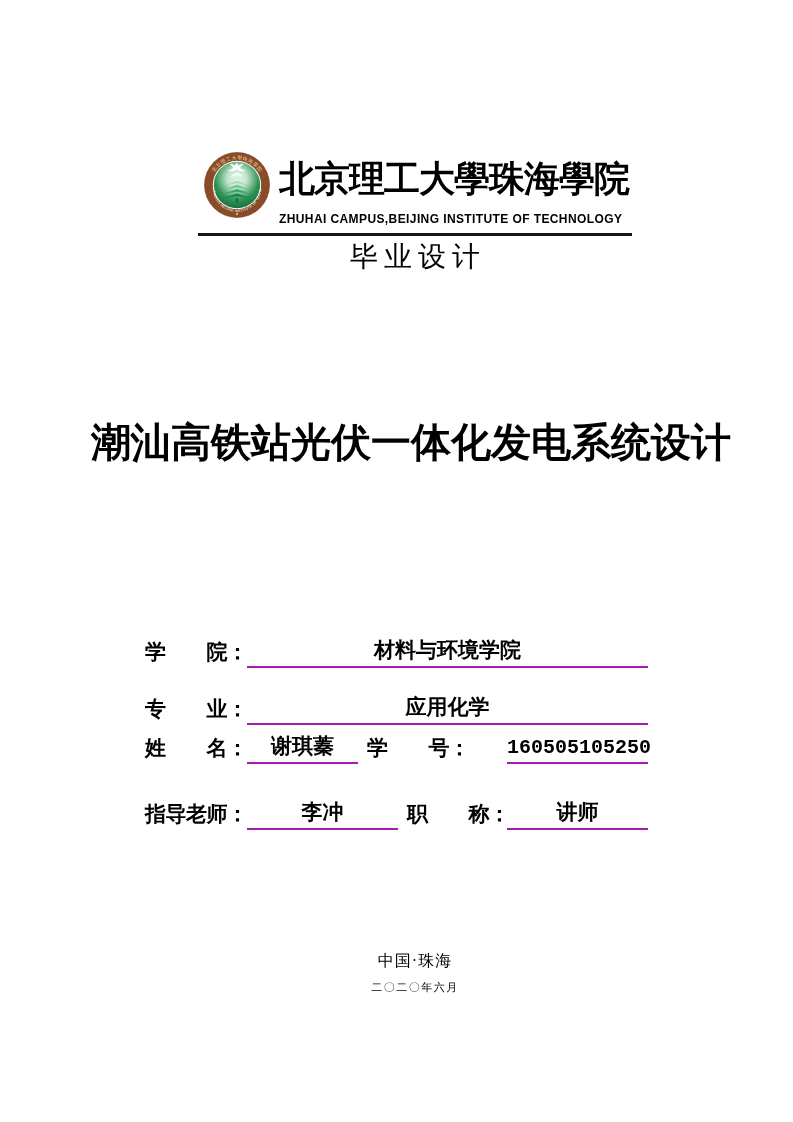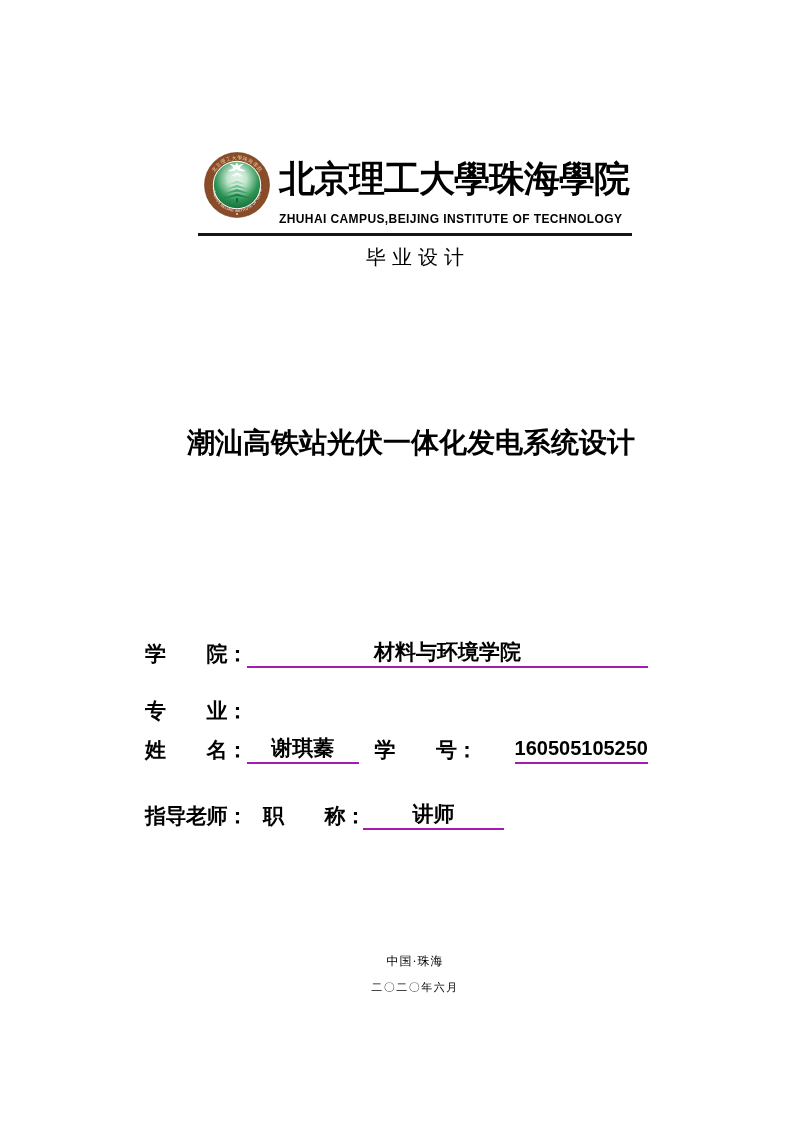--- a/index.html
+++ b/index.html
@@ -33,61 +33,61 @@
     white-space:nowrap;
     margin-top:10px;
   }
   .header-rule {
     position:absolute; left:198px; top:233px;
     width:434px; height:3px; background:#161616;
   }
   .doc-type {
     position:absolute; left:198px; top:239px; width:434px;
     text-align:center;
-    font-size:20px; line-height:36px;
+    font-size:28px; line-height:36px;
     letter-spacing:6px; text-indent:6px;
   }
 
   
   .main-title {
     position:absolute; left:29px; top:421px; width:764px;
     text-align:center;
     font-weight:bold;
-    font-size:28px; line-height:44px;
+    font-size:40px; line-height:44px;
     letter-spacing:0;
   }
 
   
   .form-row {
     position:absolute; left:145px; width:503px; height:30px;
     display:flex; align-items:flex-end;
-    font-family:Liberation Sans, sans-serif;
+    font-family:Liberation Mono, monospace;
     font-weight:bold;
     font-size:21px; line-height:28px;
   }
   .form-row .lbl  { width:102px; flex:0 0 auto; white-space:nowrap; letter-spacing:-0.5px; }
-  .form-row .lbl2 { width:100px; flex:0 0 auto; margin-left:16px; white-space:nowrap; letter-spacing:-0.5px; }
+  .form-row .lbl2 { width:100px; flex:0 0 auto; margin-left:9px; white-space:nowrap; letter-spacing:-0.5px; }
   .form-row .val  {
     border-bottom:2px solid #a21caf;
     text-align:center; white-space:nowrap;
   }
   .form-row .val.full  { width:401px; }
   .form-row .val.left  { width:151px; }
   .form-row .val.right { width:141px; }
   .form-row .val.num   { font-size:20px; letter-spacing:0;margin-left:40px; }
 
   .row-1 { top:638px; }
   .row-2 { top:686px;margin-top:9px; }
   .row-3 { top:734px; }
   .row-4 { top:800px; }
 
   
   .footer-location {
     position:absolute; left:37px; top:952px; width:756px;
-    text-align:center; font-size:12px; line-height:18px; letter-spacing:1px;
+    text-align:center; font-size:16px; line-height:18px; letter-spacing:1px;
   }
   .footer-date {
     position:absolute; left:37px; top:978px; width:756px;
     text-align:center; font-size:11px; line-height:19px; letter-spacing:1.5px;
   }
 </style>
 </head>
 <body>
 
 <div class="page">
@@ -139,31 +139,33 @@
 
   <div class="main-title">潮汕高铁站光伏一体化发电系统设计</div>
 
   <div class="form-row row-1">
     <span class="lbl">学　　院：</span>
     <span class="val full">材料与环境学院</span>
   </div>
 
   <div class="form-row row-2">
     <span class="lbl">专　　业：</span>
+    <span class="val full">应用化学</span>
   </div>
 
   <div class="form-row row-3">
     <span class="lbl">姓　　名：</span>
     <span class="val left">谢琪蓁</span>
     <span class="lbl2">学　　号：</span>
     <span class="val right num">160505105250</span>
   </div>
 
   <div class="form-row row-4">
     <span class="lbl">指导老师：</span>
+    <span class="val left">李冲</span>
     <span class="lbl2">职　　称：</span>
     <span class="val right">讲师</span>
   </div>
 
   <div class="footer-location">中国·珠海</div>
   <div class="footer-date">二〇二〇年六月</div>
 
 </div>
 
 </body></html>

